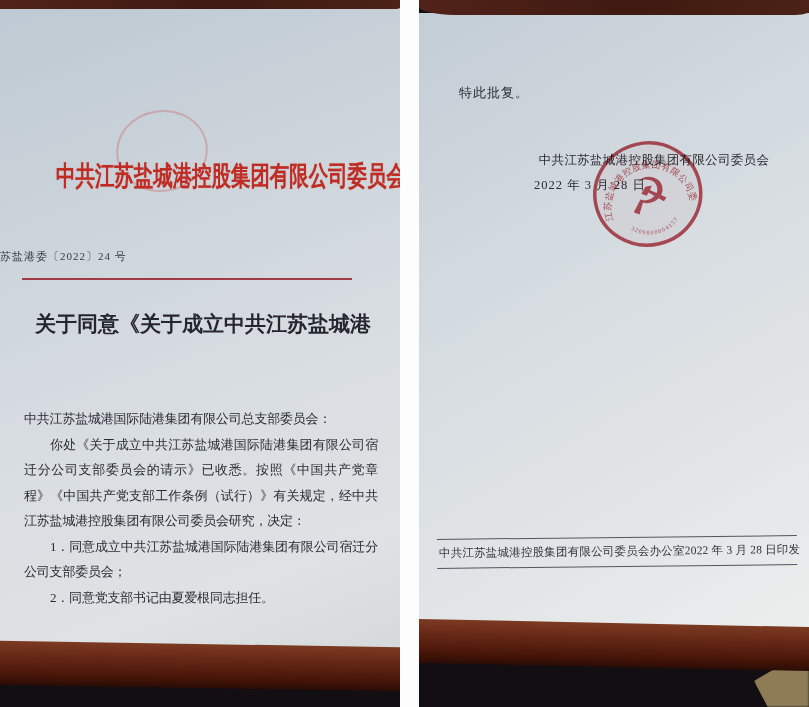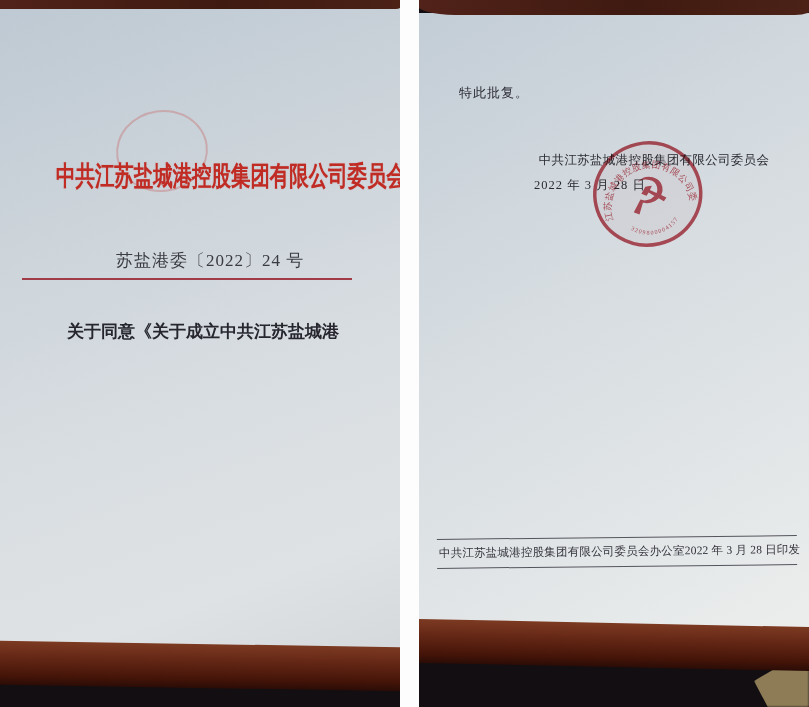--- a/index.html
+++ b/index.html
@@ -69,32 +69,31 @@
     text-align: center;
     font-size: 27px; font-weight: bold;
     color: #c02c24;
     transform: scaleX(0.72);
     white-space: nowrap;
     letter-spacing: 0px;
     text-shadow: 0 0 1px rgba(192, 44, 36, 0.55);
   }
   .doc-number {
     position: absolute; top: 243px; left: 0; right: 0;
-    text-align: center; font-size: 17px; color: #3a3a42;
+    font-size: 11px; color: #3a3a42;
     letter-spacing: 1px;
-    margin-left: 20px;
   }
   .red-rule {
     position: absolute; top: 272px; left: 22px; width: 330px; height: 2px;
     background: #a23b48;
   }
   .doc-title {
     position: absolute; top: 306px; left: 16px; right: 10px;
     text-align: center; font-weight: bold;
-    font-size: 17px; line-height: 24px; color: #26262e; margin-top: 8px;
+    font-size: 21px; line-height: 24px; color: #26262e;
   }
   .doc-body {
     position: absolute; top: 400px; left: 24px; width: 354px;
     font-size: 13px; line-height: 25.5px; color: #2b2b33;
     text-align: justify; letter-spacing: -0.2px;
   }
   .doc-body p.indent { text-indent: 2em; }
 
   
   .closing {
@@ -143,20 +142,26 @@
       <div class="red-header">中共江苏盐城港控股集团有限公司委员会文件</div>
 
       <div class="doc-number">苏盐港委〔2022〕24 号</div>
 
       <div class="red-rule"></div>
 
       <div class="doc-title">
         <div>关于同意《关于成立中共江苏盐城港</div>
       </div>
 
+      <div class="doc-body">
+        <p>中共江苏盐城港国际陆港集团有限公司总支部委员会：</p>
+        <p class="indent">你处《关于成立中共江苏盐城港国际陆港集团有限公司宿迁分公司支部委员会的请示》已收悉。按照《中国共产党章程》《中国共产党支部工作条例（试行）》有关规定，经中共江苏盐城港控股集团有限公司委员会研究，决定：</p>
+        <p class="indent">1．同意成立中共江苏盐城港国际陆港集团有限公司宿迁分公司支部委员会；</p>
+        <p class="indent">2．同意党支部书记由夏爱根同志担任。</p>
+      </div>
 
     </div>
     <div class="strip-top"></div>
     <div class="table-edge"></div>
   </div>
 
   <div class="photo photo-right">
     <div class="page page-2">
 
       <div class="closing">特此批复。</div>

